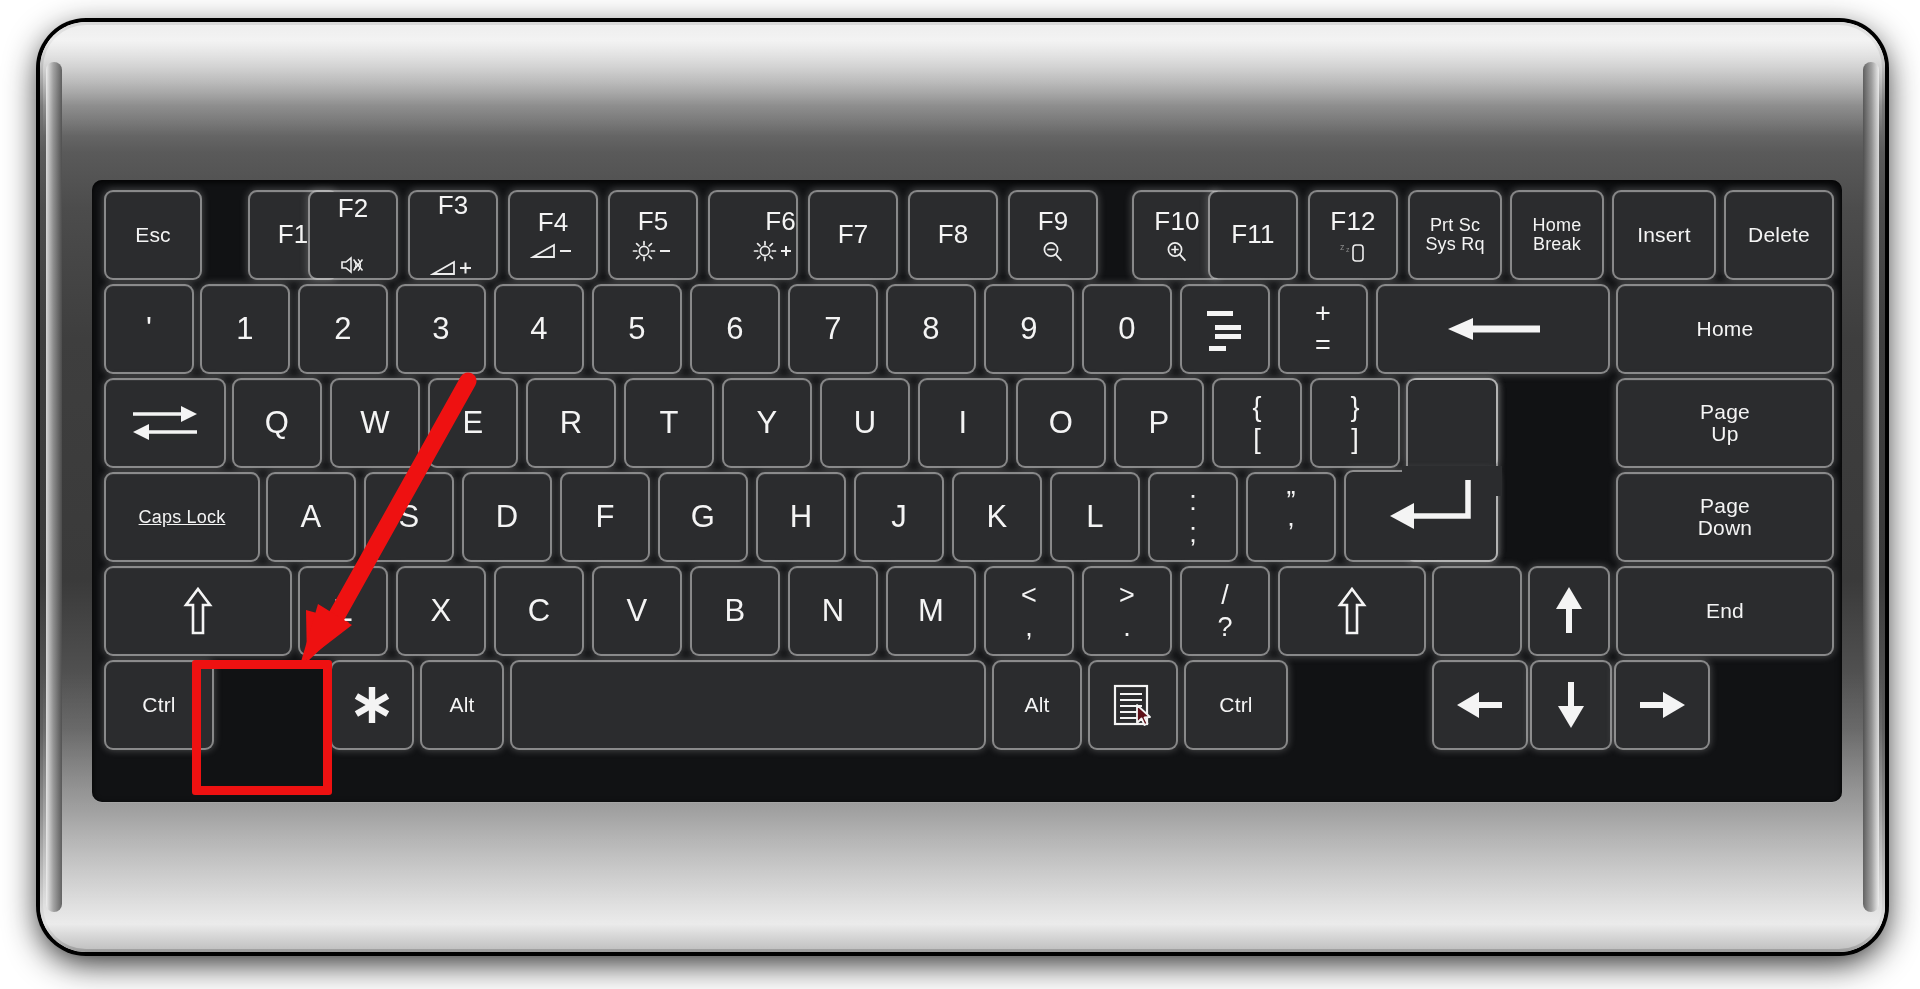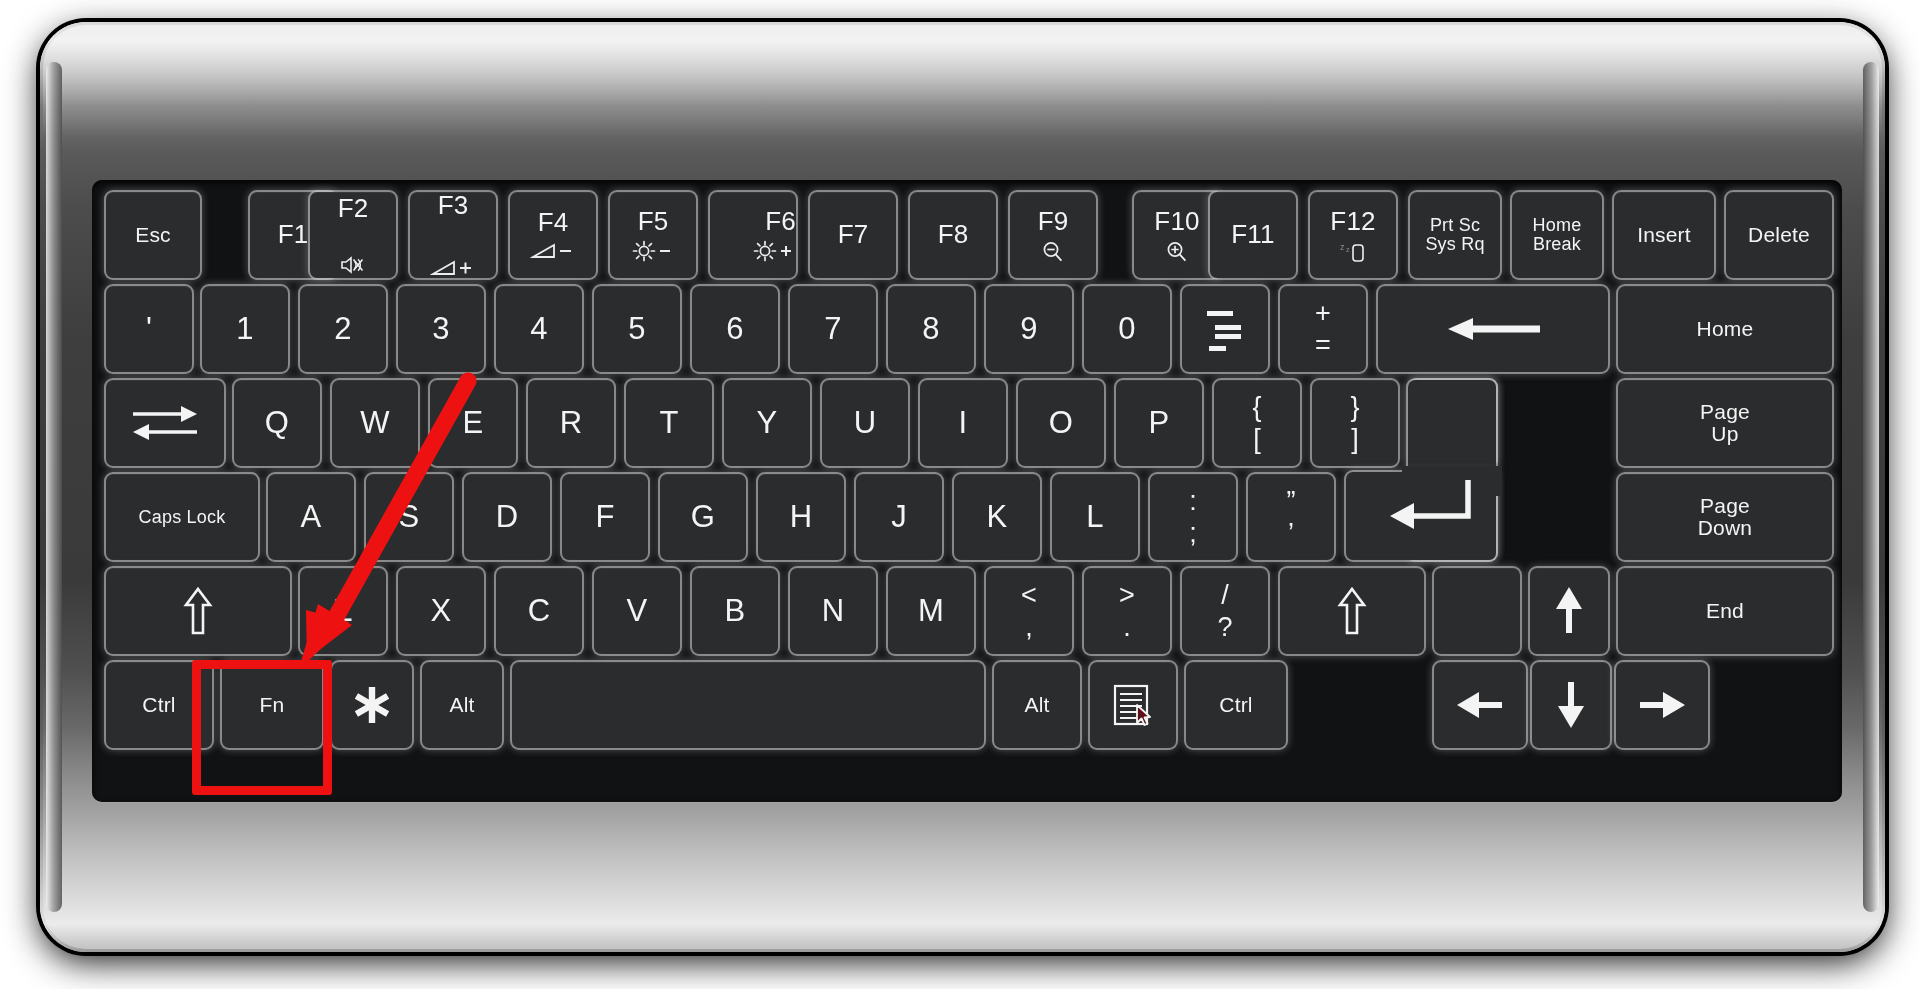--- a/index.html
+++ b/index.html
@@ -341,21 +341,21 @@
       </div>
       <div class="key stack" style="left:1310px;top:192px;width:86px;height:86px;">
         <span class="top">\</span>
         <span class="bot">|</span>
       </div>
       <div class="key small" style="left:1518px;top:192px;width:214px;height:86px;">
         <span class="lbl">Page
 Up</span>
       </div>
 
-      <div class="key xsmall" style="left:6px;top:286px;width:152px;height:86px;">
+      <div class="key xsmall" style="left:6px;top:286px;width:152px;height:86px;text-decoration:underline;">
         <span class="lbl">Caps Lock</span>
       </div>
       <div class="key big" style="left:168px;top:286px;width:86px;height:86px;">
         <span class="lbl">A</span>
       </div>
       <div class="key big" style="left:266px;top:286px;width:86px;height:86px;">
         <span class="lbl">S</span>
       </div>
       <div class="key big" style="left:364px;top:286px;width:86px;height:86px;">
         <span class="lbl">D</span>
@@ -464,23 +464,20 @@
           </svg>
         </span>
       </div>
       <div class="key small" style="left:1518px;top:380px;width:214px;height:86px;">
         <span class="lbl">End</span>
       </div>
 
       <div class="key small" style="left:6px;top:474px;width:106px;height:86px;">
         <span class="lbl">Ctrl</span>
       </div>
-      <div class="key small" id="key-fn" style="left:122px;top:474px;width:100px;height:86px;">
-        <span class="lbl">Fn</span>
-      </div>
       <div class="key" style="left:232px;top:474px;width:80px;height:86px;">
         <span class="glyph">
           <svg width="44" height="44" viewBox="0 0 44 44">
             <g stroke="#f4f4f4" stroke-width="6.4" stroke-linecap="butt">
               <path d="M22 4 V40"></path>
               <path d="M6.4 13 L37.6 31"></path>
               <path d="M6.4 31 L37.6 13"></path>
             </g>
           </svg>
         </span>

